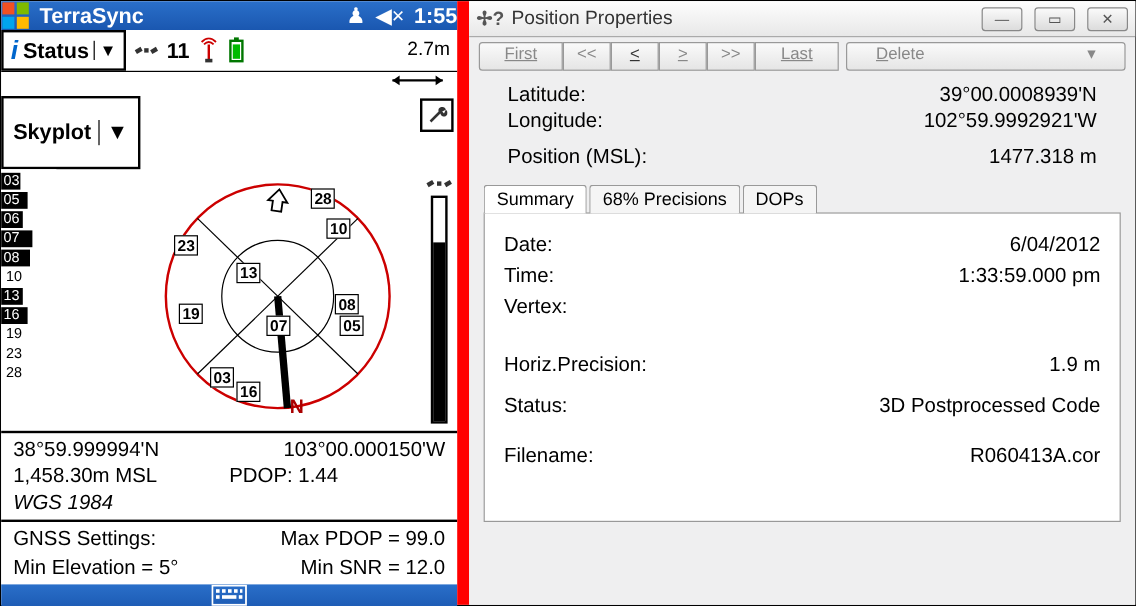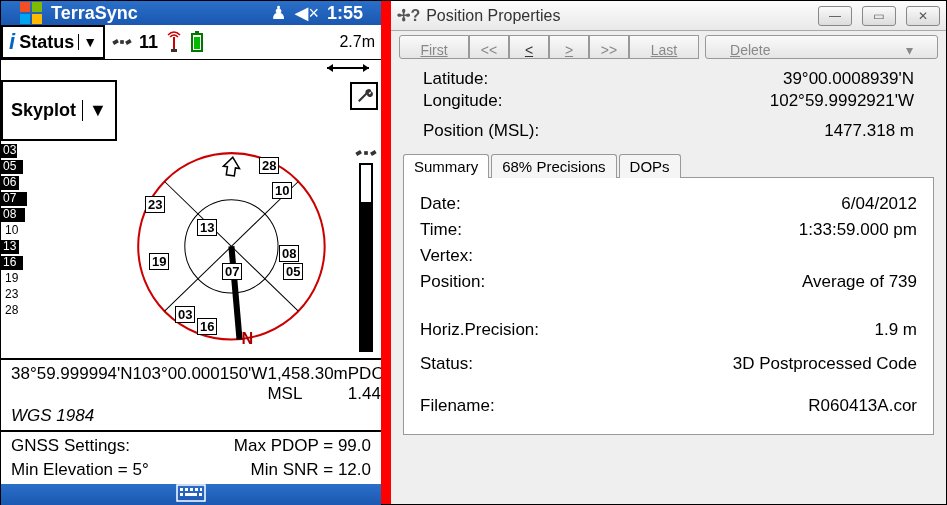--- a/index.html
+++ b/index.html
@@ -2,21 +2,21 @@
 <html><head>
 <meta charset="utf-8">
 <style>
   * { box-sizing: border-box; margin: 0; padding: 0; }
   body { font-family: Tahoma, Arial, sans-serif; background: #fff; }
   .wrap { width: 947px; height: 505px; display: flex; border: 1px solid #000; }
   .divider { width: 10px; background: #ff0000; }
 
   
   .left { width: 380px; display: flex; flex-direction: column; background: #fff; }
-  .titlebar { height: 32px; background: linear-gradient(#2a6fc9,#1a57b0); display:flex; align-items:center; color:#fff; font-size:18px; padding:0 18px; gap:8px; }
+  .titlebar { height: 32px; background: linear-gradient(#2a6fc9,#1a57b0); display:flex; align-items:center; color:#fff; font-size:18px; padding:0 0; gap:8px; }
   .winlogo { width:24px;height:24px; display:inline-block; }
   .titlebar .spacer { flex:1; }
   .titlebar .ticon { font-size:18px; }
 
   .toolrow { display:flex; border-bottom:1px solid #000; }
   .tbtn { border:2px solid #000; padding:2px 6px; font-size:18px; font-style:italic; background:#fff; display:flex; align-items:center; gap:4px; }
   .tbtn .dd { font-style:normal; font-size:14px; border-left:1px solid #000; padding-left:4px; }
   .statbox { display:flex; align-items:center; gap:6px; padding:0 6px; font-size:16px; }
   .statbox svg { vertical-align:middle; }
   .statbox .dist { font-size:16px; }
@@ -32,36 +32,36 @@
   .snrnum { color:#fff; font-size:12px; padding:0 2px; position:relative; }
   .snrnum.dark { color:#000; }
 
   .skyplot { flex:1; position:relative; }
   .satlab { position:absolute; background:#fff; border:1.5px solid #000; font-size:13px; padding:0 2px; font-weight:bold; }
 
   .sigcol { width:30px; display:flex; flex-direction:column; align-items:center; padding-top:4px; gap:2px;}
   .sigbar { width:14px; flex:1; border:2px solid #000; position:relative; margin-bottom:6px;}
   .sigfill { position:absolute; bottom:0; left:0; right:0; height:80%; background:#000; }
 
-  .coords { border-top:2px solid #000; padding:4px 10px; font-size:17px; display:grid; grid-template-columns:1fr 1fr 1fr 1fr; row-gap:2px;}
+  .coords { border-top:2px solid #000; padding:4px 10px; font-size:17px; display:grid; grid-template-columns:1fr 1fr; row-gap:2px;}
   .coords .full { grid-column:1/3;font-style:italic; }
   .gnss { border-top:2px solid #000; padding:4px 10px; font-size:17px; display:grid; grid-template-columns:1fr 1fr; row-gap:4px;}
   .gnss .r { text-align:right; }
 
   .bottombar { margin-top:auto; height:30px; background:linear-gradient(#2a6fc9,#1a57b0); display:flex; align-items:center; justify-content:center; }
 
   
   .right { flex:1; display:flex; flex-direction:column; background:#efeff0; }
   .winbar { height:30px; background:linear-gradient(#fdfdfd,#e8e8e8); border-bottom:1px solid #aaa; display:flex; align-items:center; padding:0 6px; gap:6px;}
   .winbar .title { font-size:16px; color:#333; }
   .winbar .spacer{flex:1;}
   .wctrl { width:34px; height:20px; border:1px solid #888; border-radius:3px; background:linear-gradient(#fafafa,#dcdcdc); display:flex; align-items:center; justify-content:center; font-size:12px; color:#555; margin-left:4px;}
 
   .navrow { display:flex; margin:4px 8px; gap:0; }
-  .nbtn { border:1px solid #999; background:linear-gradient(#fafafa,#e5e5e5); height:24px; display:flex; align-items:flex-end; justify-content:center; font-size:14px; color:#888; }
+  .nbtn { border:1px solid #999; background:linear-gradient(#fafafa,#e5e5e5); height:24px; display:flex; align-items:flex-start; justify-content:center; font-size:14px; color:#888; }
   .nbtn.first{width:70px; border-radius:3px 0 0 3px;}
   .nbtn.grp{width:40px;}
   .nbtn.last{width:70px;}
   .nbtn.del{flex:1; margin-left:6px; border-radius:3px; justify-content:space-between; padding:0 24px;}
   .nbtn.on{ color:#333; }
 
   .props { padding:4px 32px; font-size:17px; }
   .prow { display:flex; justify-content:space-between; margin:2px 0; }
 
   .tabhost { margin:6px 12px 10px 12px; flex:1; }
@@ -336,24 +336,20 @@
             <span>6/04/2012</span>
           </div>
         <div class="prow">
             <span>Time:</span>
             <span>1:33:59.000 pm</span>
           </div>
         <div class="prow">
             <span>Vertex:</span>
             <span></span>
           </div>
-        <div class="prow">
-            <span>Position:</span>
-            <span>Average of 739</span>
-          </div>
         <div class="prow" style="margin-top:28px">
             <span>Horiz.Precision:</span>
             <span>1.9 m</span>
           </div>
         <div class="prow" style="margin-top:14px">
             <span>Status:</span>
             <span>3D Postprocessed Code</span>
           </div>
         <div class="prow" style="margin-top:22px">
             <span>Filename:</span>

